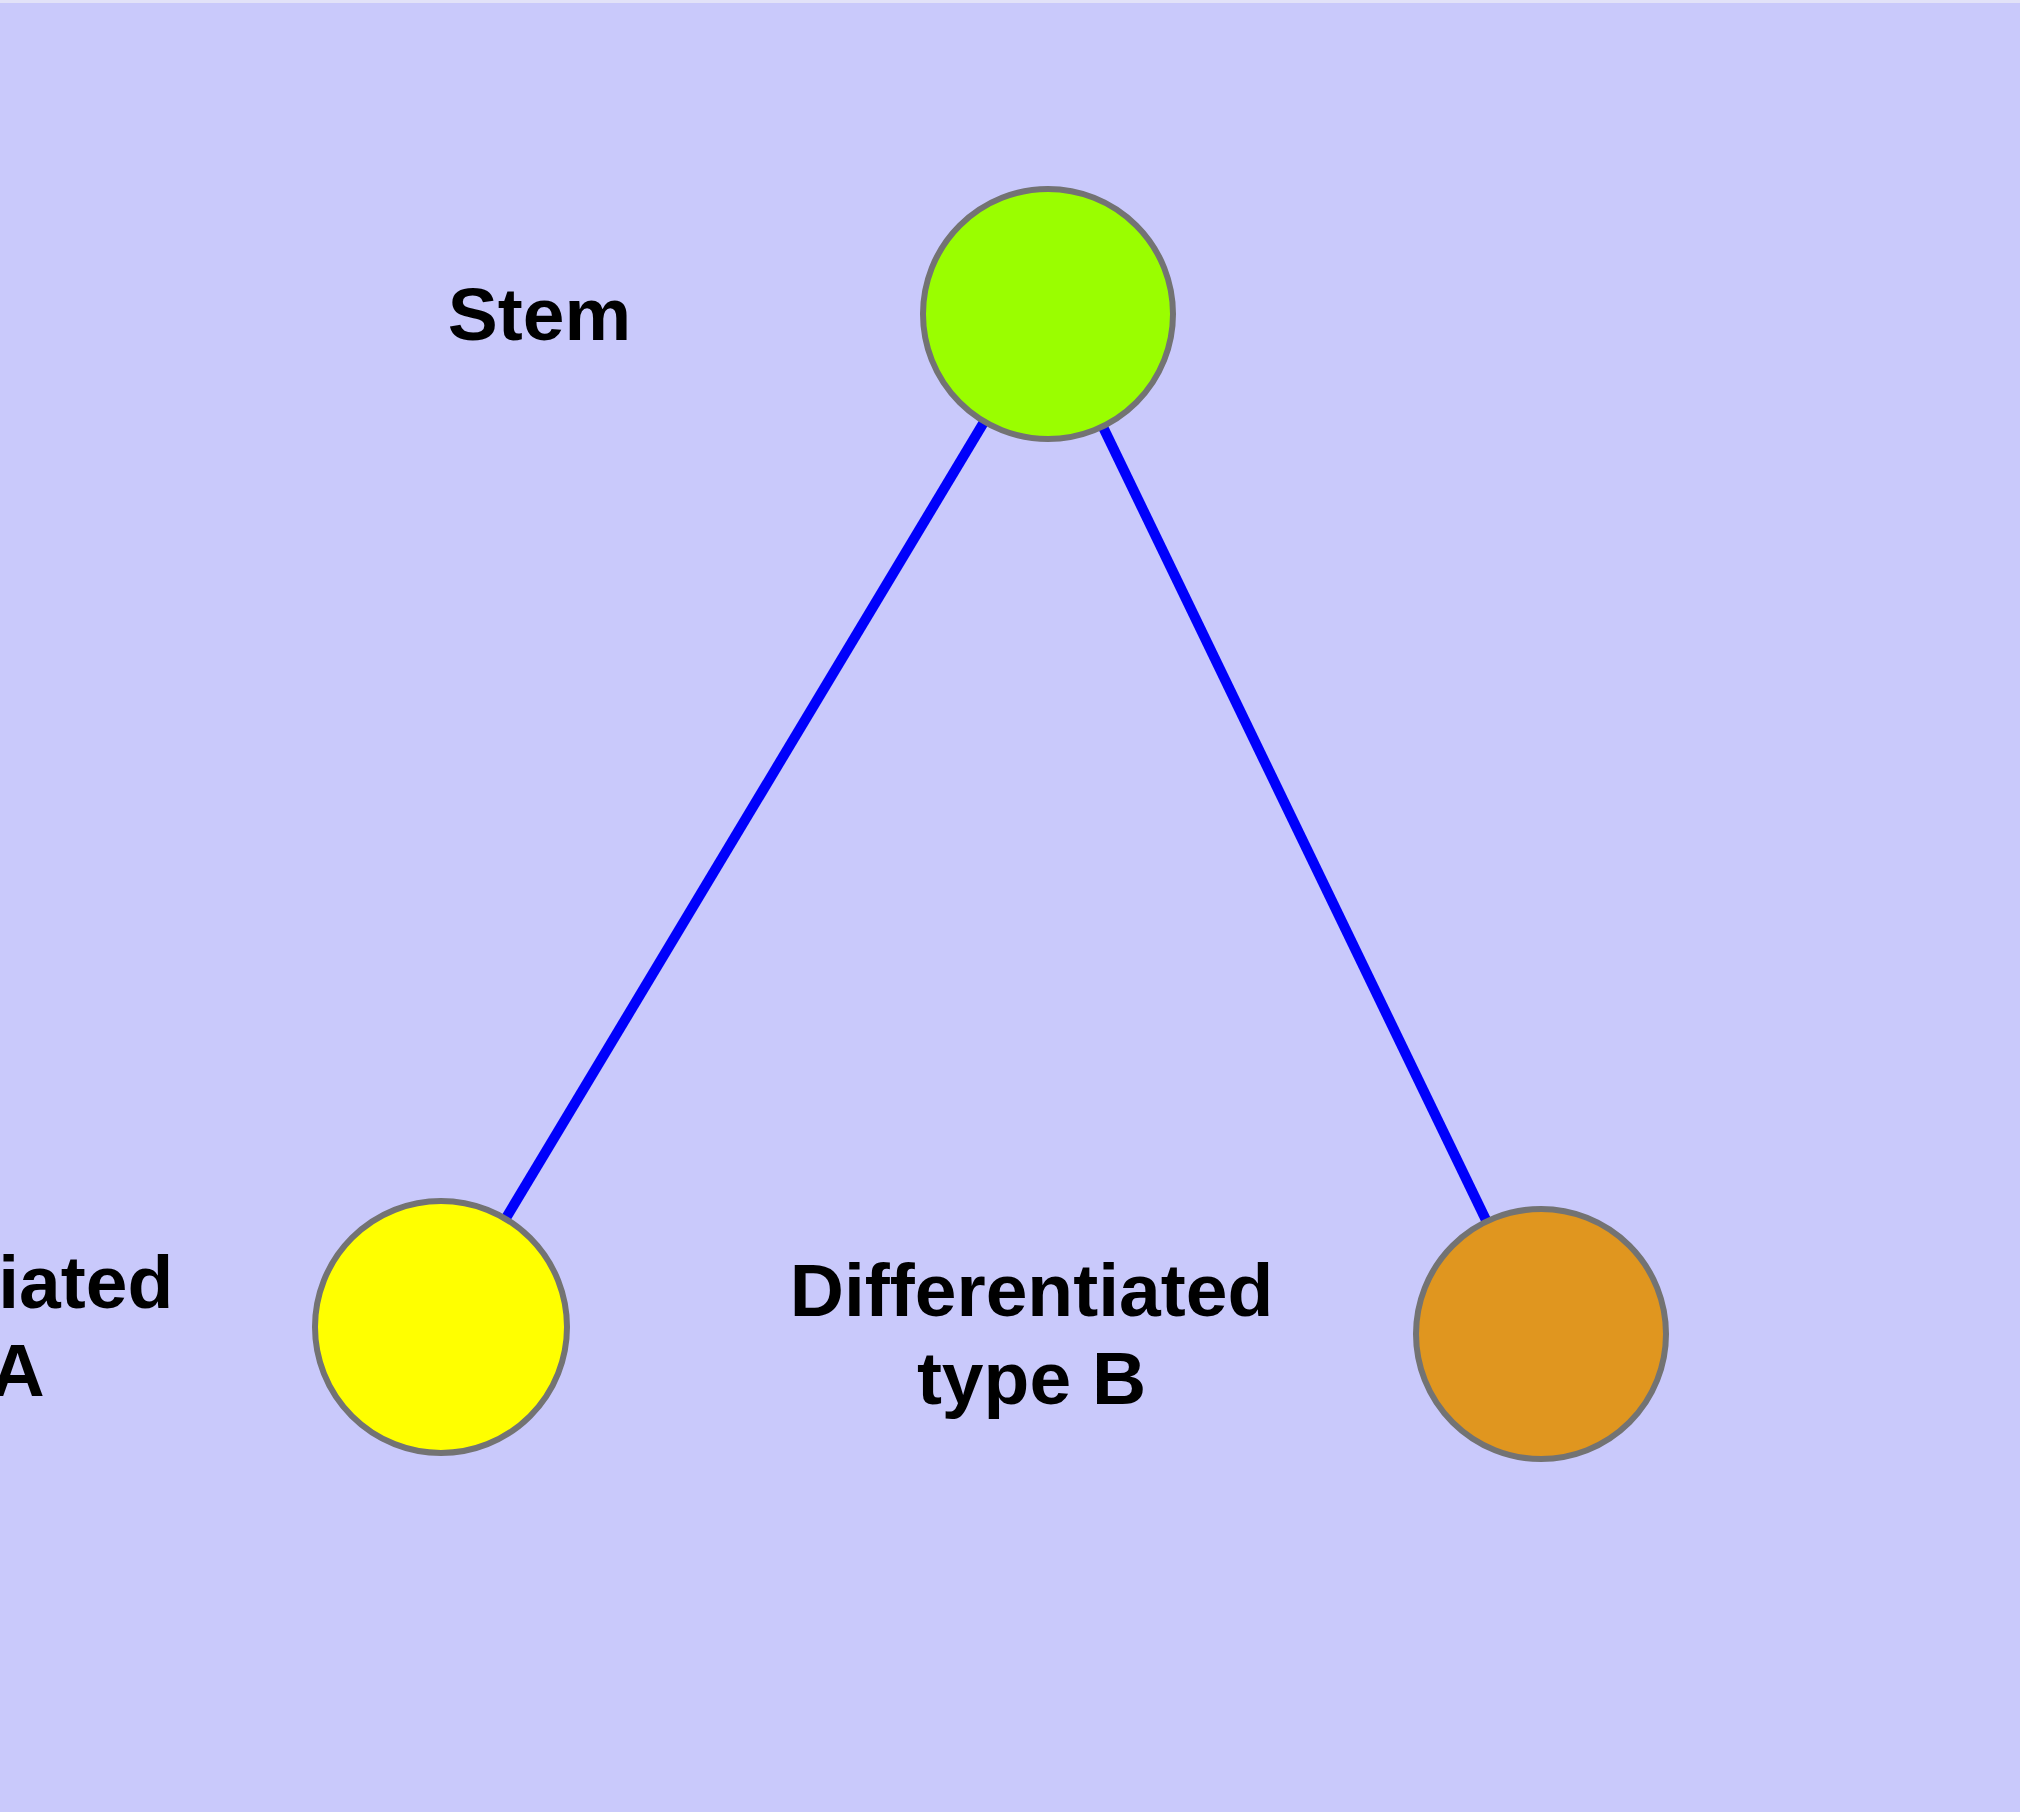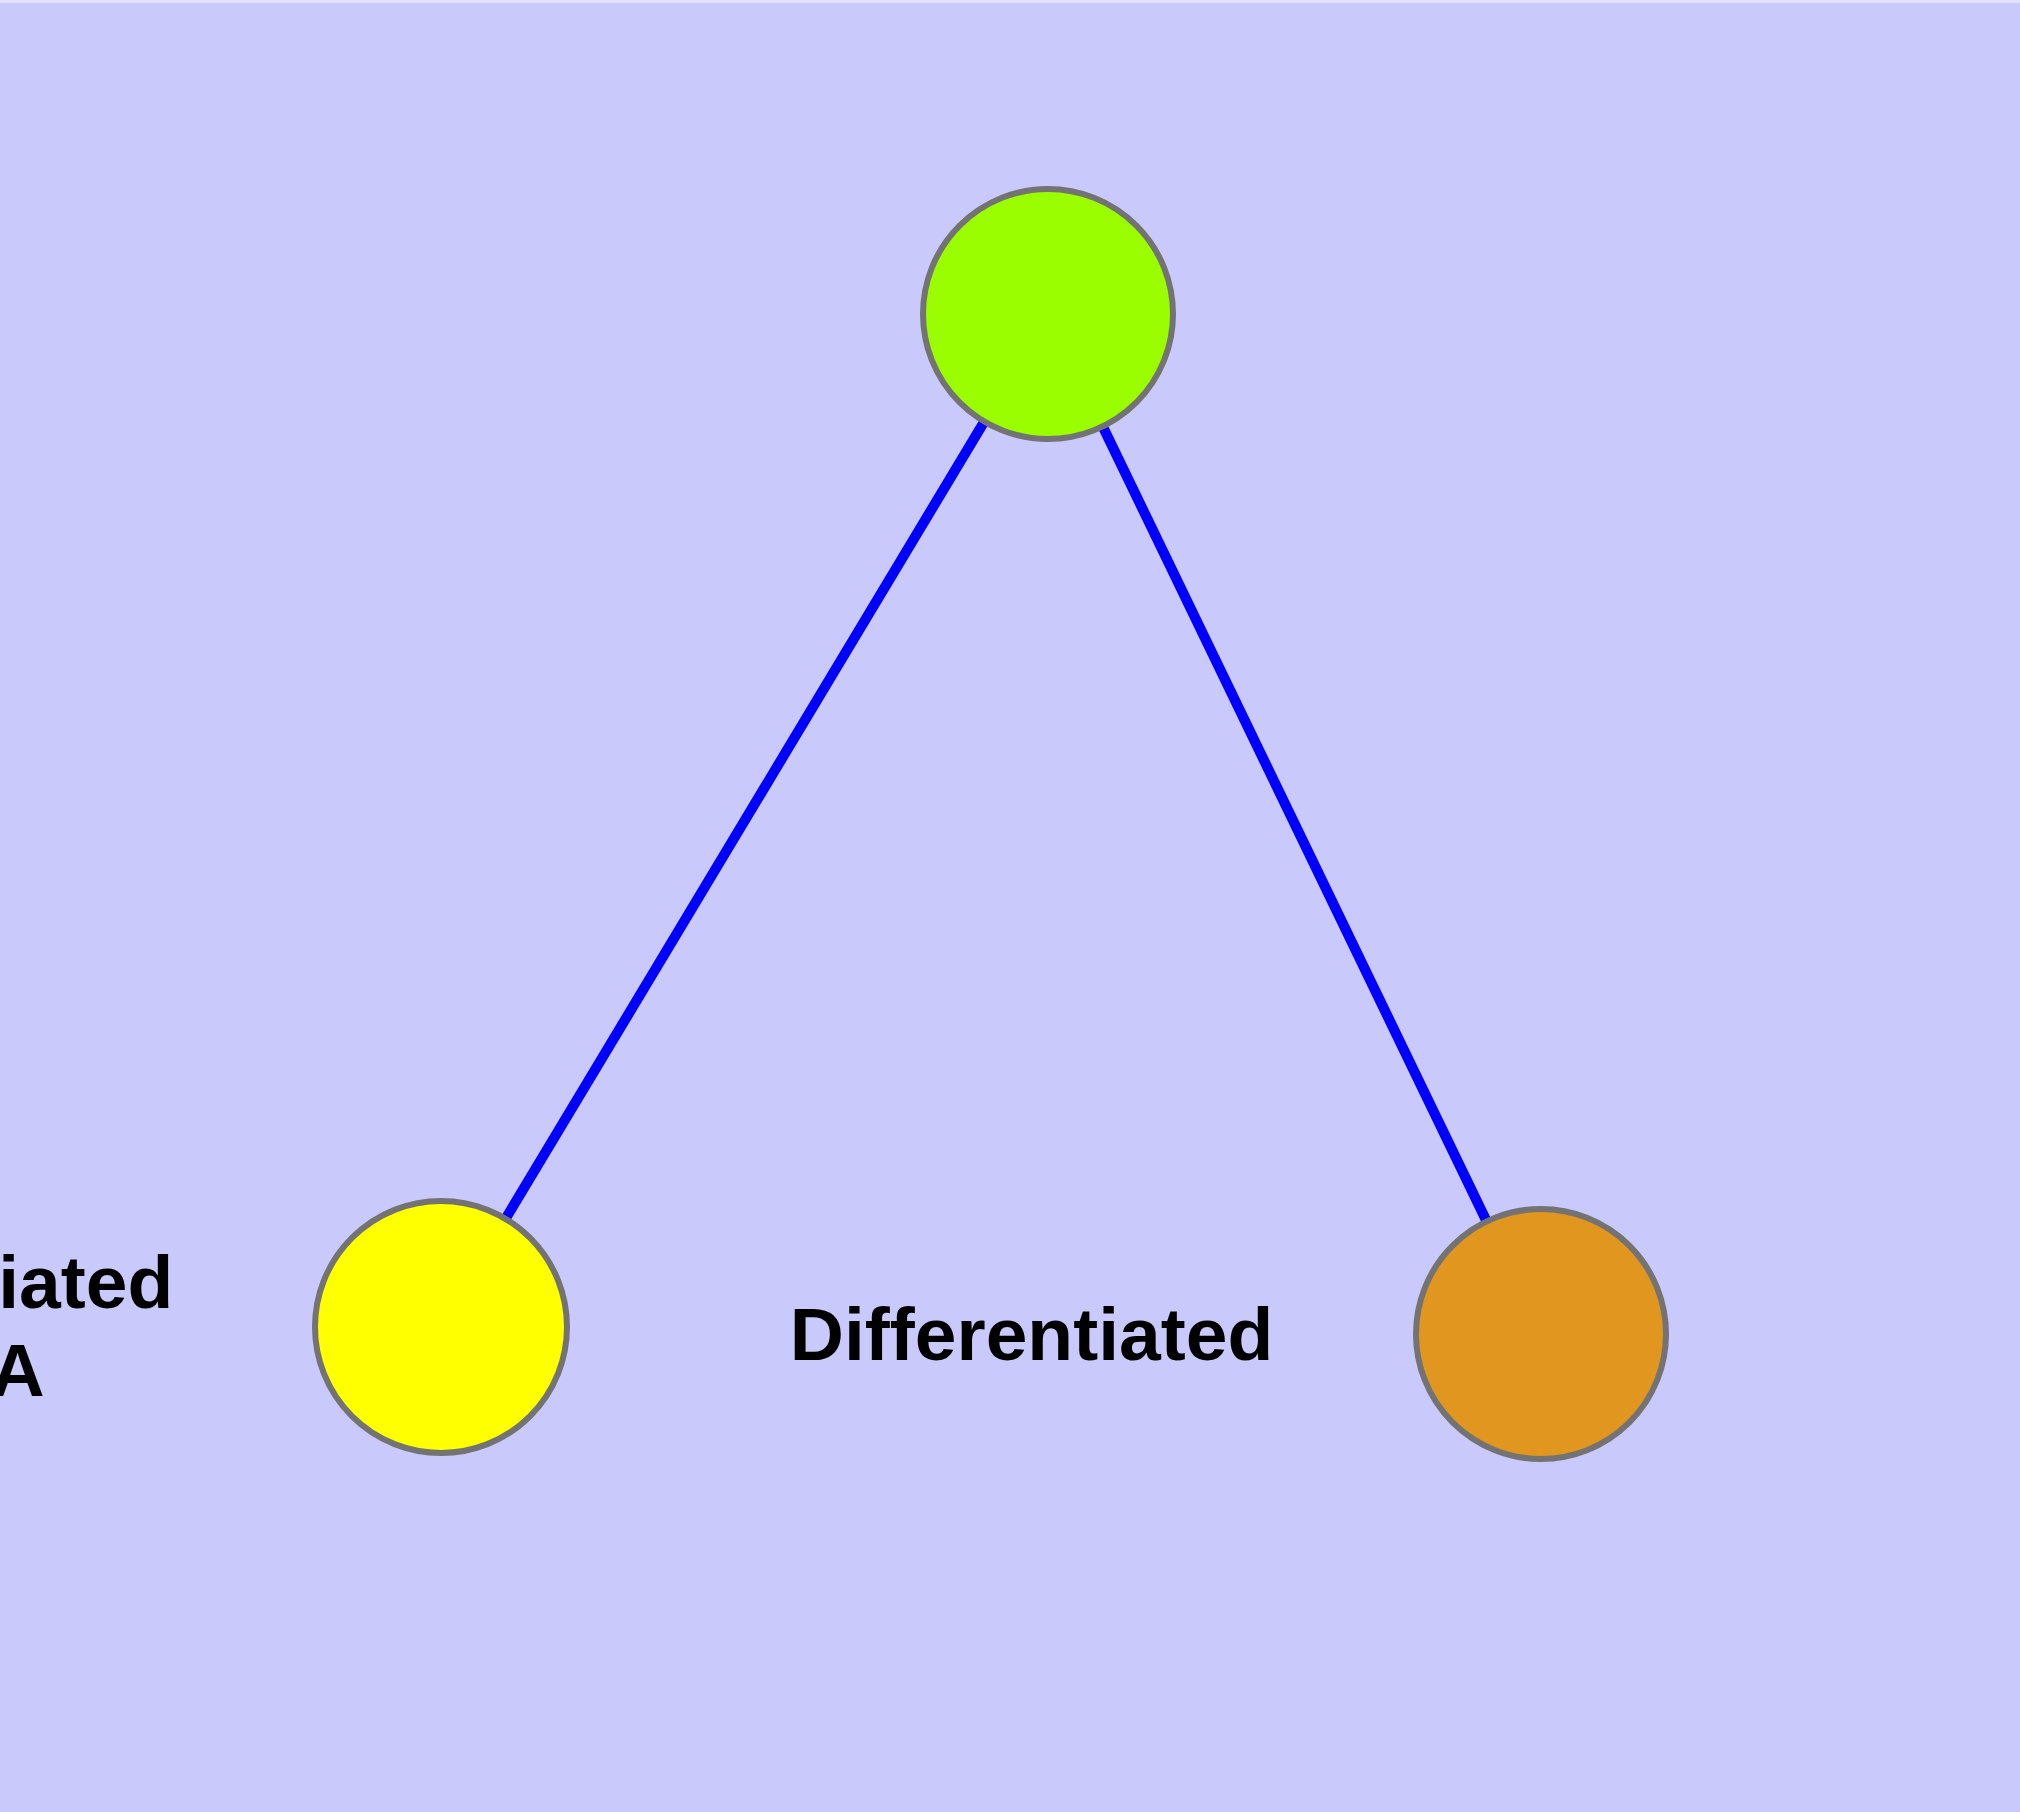--- a/index.html
+++ b/index.html
@@ -63,24 +63,28 @@
 
   <svg class="edge-layer" width="2021" height="1812" viewBox="0 0 2384 2138">
     <line x1="1237" y1="371" x2="520" y2="1565" stroke="#0000fb"></line>
     <line x1="1237" y1="371" x2="1818" y2="1574" stroke="#0000fb"></line>
   </svg>
 
   <div class="node" style="left: 920px; top: 186px; height: 256px; width: 256px; background: rgb(154, 254, 0); border-color: rgb(115, 115, 115);"></div>
   <div class="node" style="left: 312px; top: 1198px; height: 258px; width: 258px; background: rgb(255, 255, 0); border-color: rgb(115, 115, 115);"></div>
   <div class="node" style="left: 1413px; top: 1206px; height: 256px; width: 256px; background: rgb(224, 150, 31); border-color: rgb(115, 115, 115);"></div>
 
+  <div class="node-label" style="left: 540px; top: 314px; color: rgb(0, 0, 0);">
+    <div>Stem</div>
+  </div>
 
   <div class="node-label" style="left: -68px; top: 1326px; color: rgb(0, 0, 0);">
     <div>Differentiated</div>
     <div>type A</div>
   </div>
 
   <div class="node-label" style="left: 1032px; top: 1334px; color: rgb(0, 0, 0);">
     <div>Differentiated</div>
+    <div>type B</div>
   </div>
 
 </div>
 
 
 </body></html>

